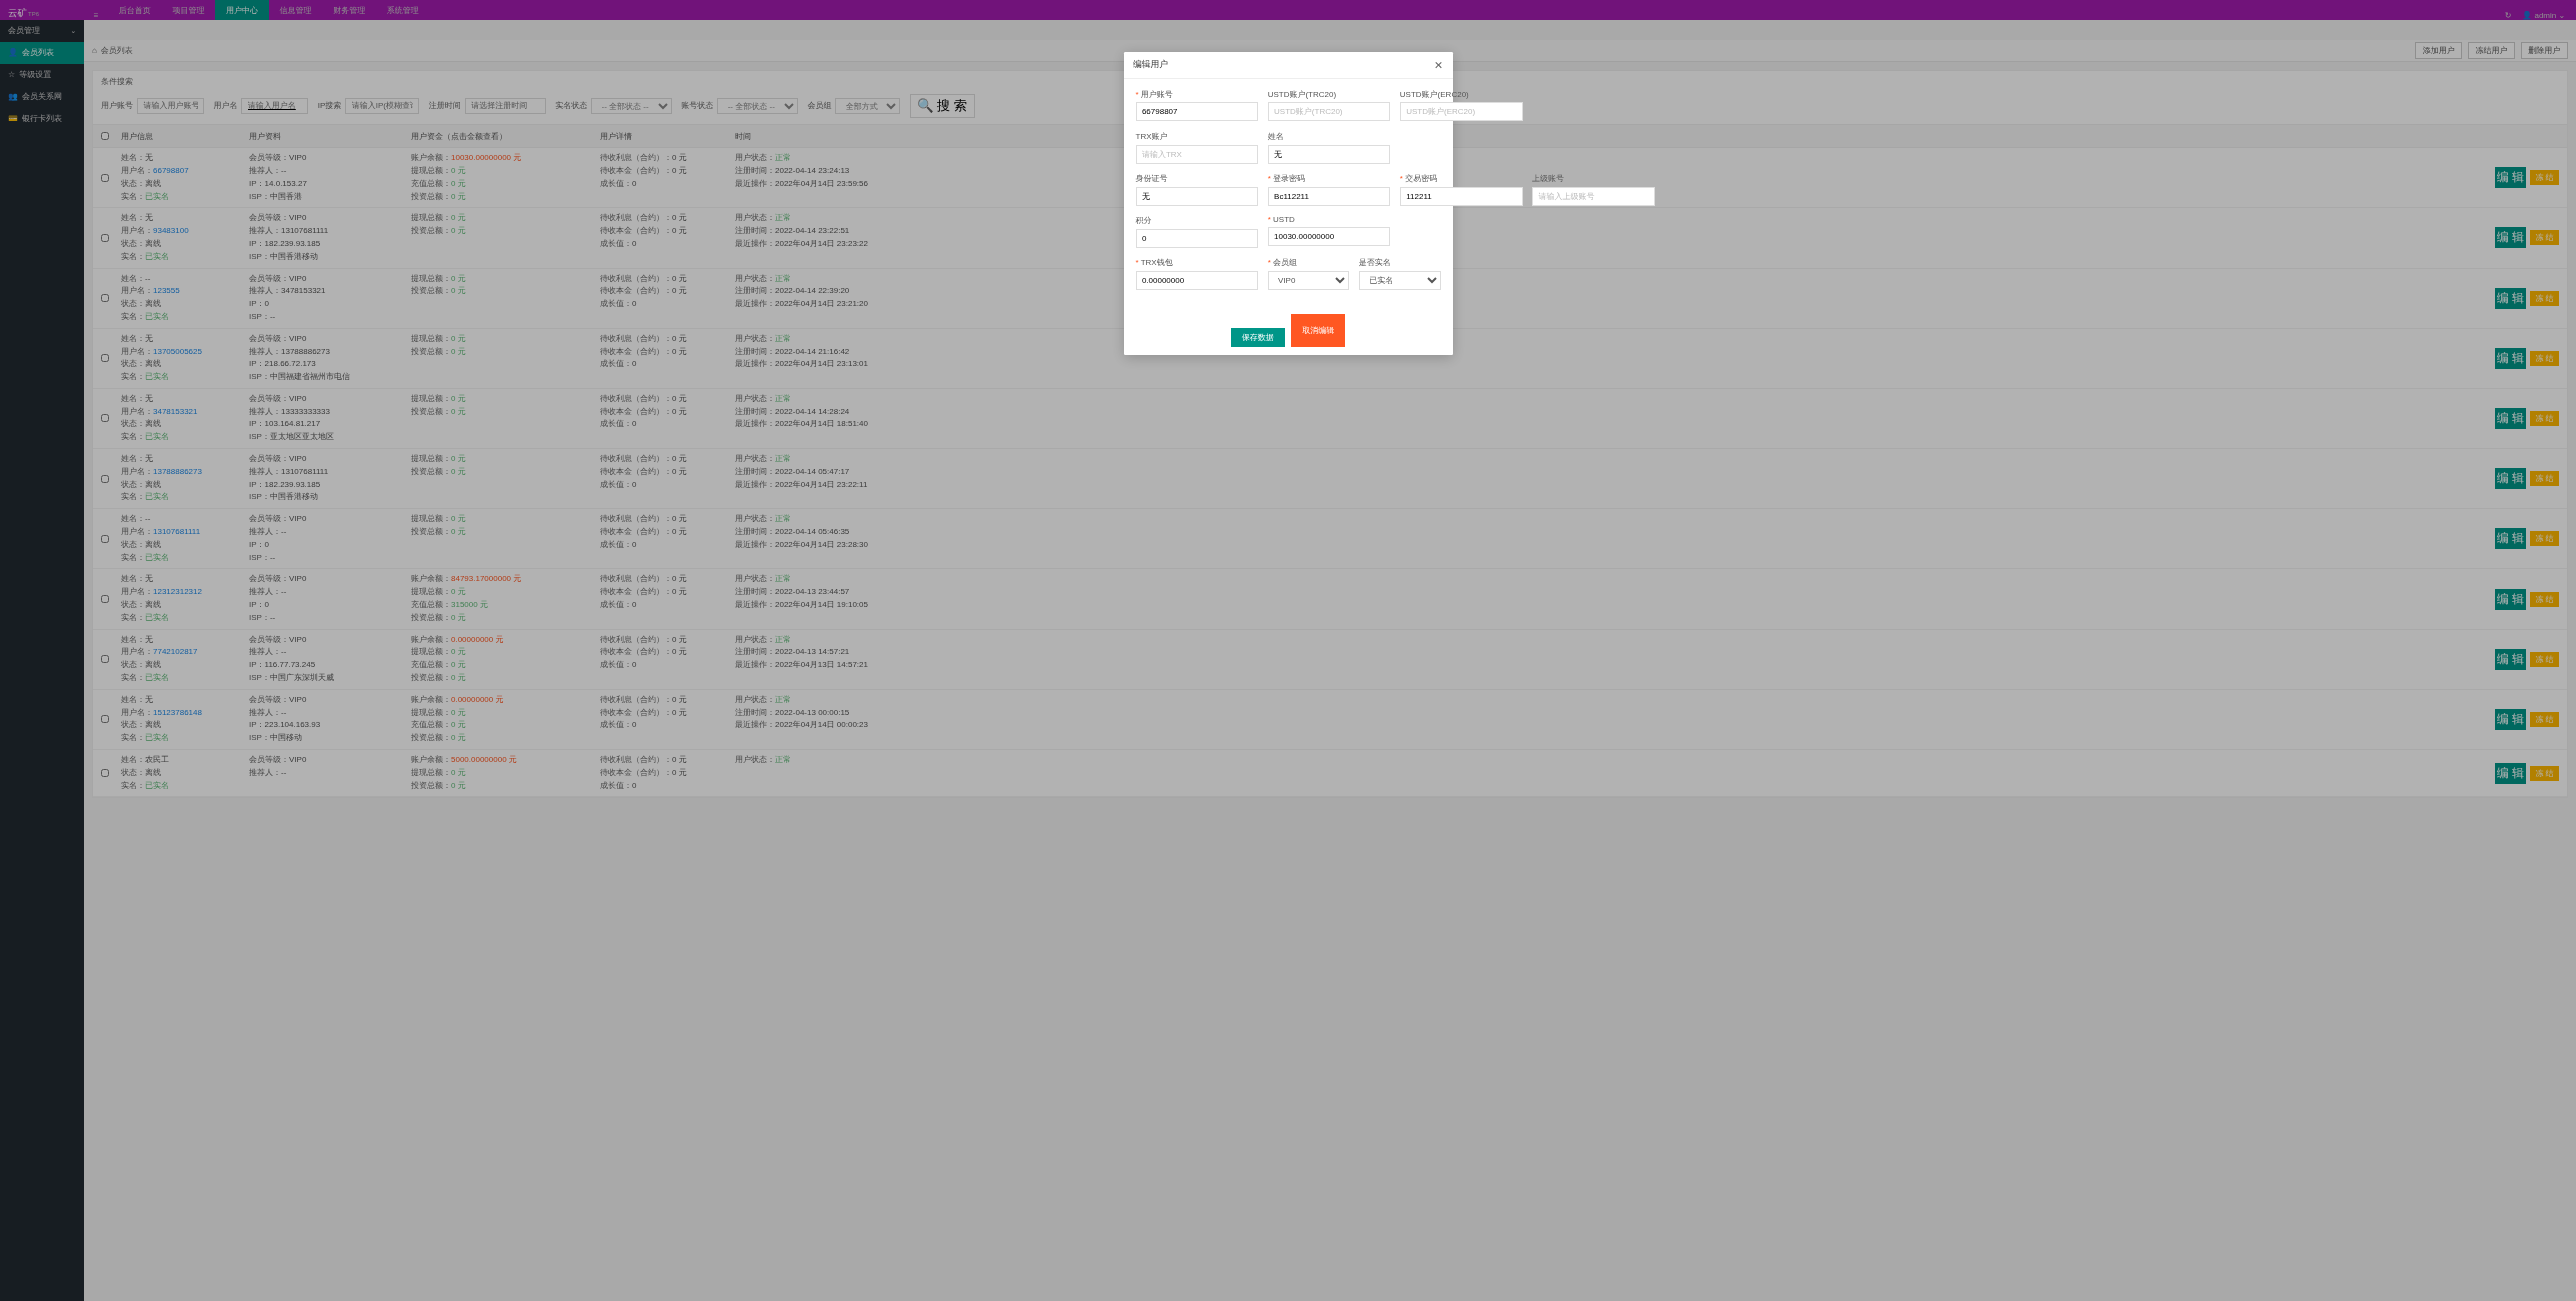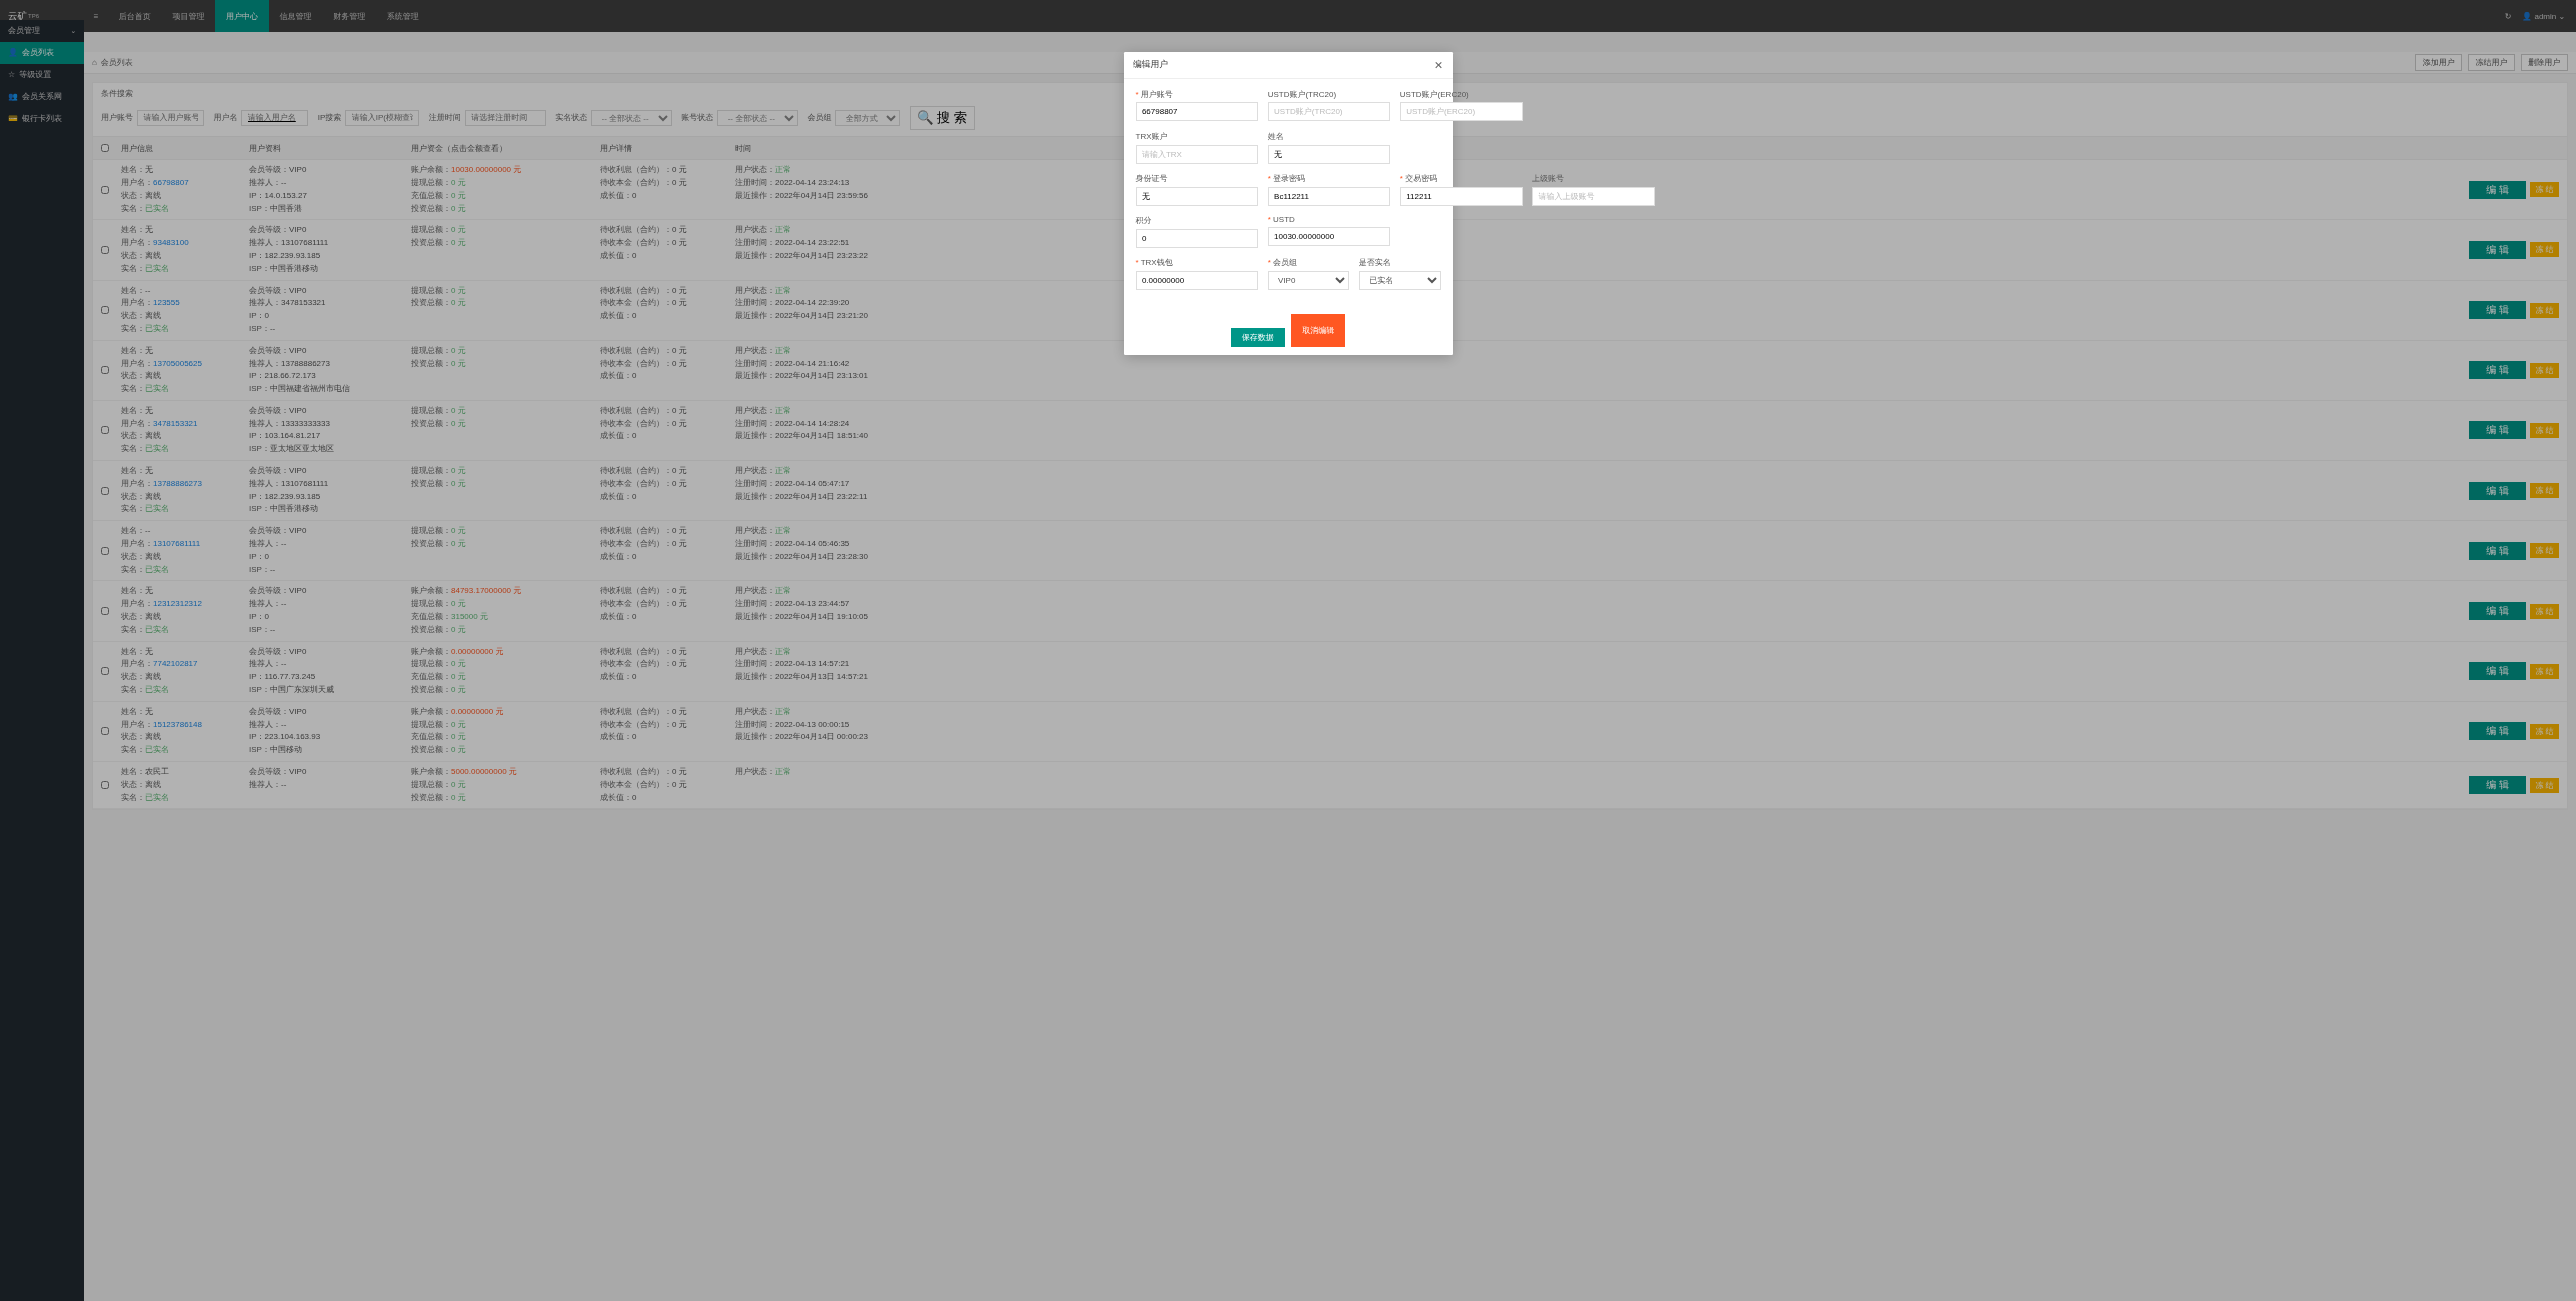--- a/index.html
+++ b/index.html
@@ -1,19 +1,19 @@
 <!DOCTYPE html>
 <html style="font-size:10.8px"><head>
 <meta charset="utf-8">
 <style>
 * { box-sizing: border-box; margin: 0; padding: 0; font-family: "Helvetica Neue", Arial, "PingFang SC", "Microsoft YaHei", sans-serif; }
 body { background: #f2f2f2; color: #333; font-size: 8px; overflow: hidden; }
 
 
-#topbar { height: 32px; background: #404040; display: flex; align-items: center; color: #ccc; font-size: 8px; }
+#topbar { height: 20px; background: #a21caf; display: flex; align-items: flex-end; color: #ccc; font-size: 8px; }
 #topbar .brand { width: 84px; display: flex; align-items: center; padding: 0 8px; font-size: 9.4px; color: #fff; }
 #topbar .brand sup { font-size: 6px; color: #bbb; margin-left: 1.3px; }
 #topbar .hamburger { width: 24px; text-align: center; cursor: pointer; }
 #topbar .nav { display: flex; height: 100%; }
 #topbar .nav .item { padding: 0 10.8px; display: flex; align-items: center; cursor: pointer; color: #ccc; }
 #topbar .nav .item.active { background: #009688; color: #fff; }
 #topbar .right { margin-left: auto; display: flex; align-items: center; gap: 10.8px; padding-right: 10.8px; }
 #topbar .right .icon { cursor: pointer; }
 
 
@@ -43,21 +43,21 @@
 .col-funds { width: 189px; }
 .col-detail{ width: 135px; }
 .col-time  { width: 135px; }
 .col-actions { flex: 1; display: flex; justify-content: flex-end; align-items: center; gap: 4px; }
 .trow { display: flex; padding: 4px 8px; border-bottom: 0.7px solid #f2f2f2; font-size: 8px; color: #555; }
 .kv { line-height: 1.6; }
 .kv .k { color: #666; }
 .kv .link { color: #1E88E5; }
 .kv .green { color: #5FB878; }
 .kv .red { color: #FF5722; }
-.btn-edit { background: #009688; color: #fff; border: none; padding: 2px 17px; font-size: 10px; cursor: pointer; }
+.btn-edit { background: #009688; color: #fff; border: none; padding: 2px 2px; font-size: 12px; cursor: pointer; }
 .btn-freeze { background: #FFB800; color: #fff; border: none; padding: 2px 5.4px; font-size: 8px; cursor: pointer; }
 
 
 #overlay { position: fixed; inset: 0; background: rgba(0,0,0,0.3); display: flex; align-items: flex-start; justify-content: center; padding-top: 52px; }
 .modal { width: 329px; background: #fff; border-radius: 1.3px; box-shadow: 0 2.7px 13.5px rgba(0,0,0,0.2); }
 .modal-head { padding: 6.7px 9.4px; border-bottom: 0.7px solid #eee; display: flex; align-items: center; }
 .modal-head .title { font-size: 8.8px; color: #333; }
 .modal-head .close { margin-left: auto; cursor: pointer; font-size: 10.8px; color: #666; }
 .modal-body { padding: 9.4px 12px 6.7px; }
 .form-row { display: flex; gap: 9.4px; margin-bottom: 9.4px; }

